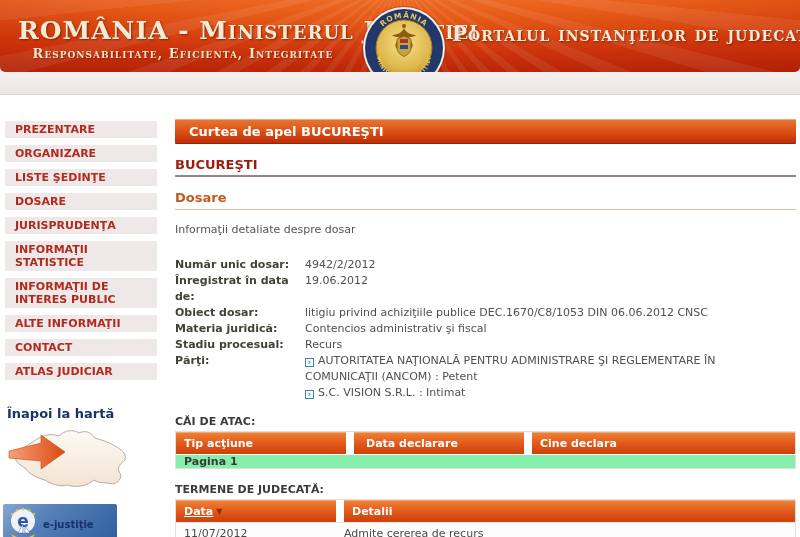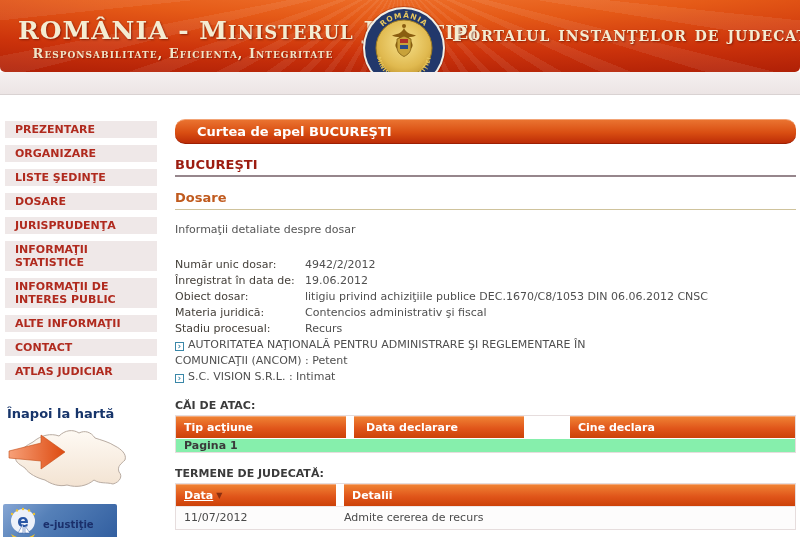--- a/index.html
+++ b/index.html
@@ -51,31 +51,31 @@
     background:linear-gradient(135deg,#86a6d4 0%,#5580b8 35%,#2f5c9e 100%);
     border-radius:2px; display:flex; align-items:center; cursor:pointer;
   }
   .ej-text{ color:#1a2f6b; font-weight:bold; font-size:10px; line-height:12px; }
 
   
   .main{ position:absolute; left:175px; top:119px; width:621px; }
   .court-bar{
     background:linear-gradient(#ea7330,#d94e12 55%,#bd2d07);
     border-top:1px solid #f2a477; border-bottom:1px solid #9c2003;
-    color:#fff; font-weight:bold; font-size:13px; padding:4px 22px; border-radius:10px;
+    color:#fff; font-weight:bold; font-size:13px; padding:4px 14px; border-radius:1px;
   }
   .city-title{ margin-top:13px; color:#9c1c10; font-weight:bold; font-size:13px; }
   .rule-city{ border:none; border-top:2px solid #96868c; margin-top:3px; }
   .section-title{ margin-top:13px; color:#c05a1e; font-weight:bold; font-size:13px; }
   .rule-section{ border:none; border-top:1px solid #cfc39c; margin-top:4px; }
   .page-sub{ margin-top:13px; color:#555; }
 
   .details{ margin-top:21px; }
   .drow{ display:flex; line-height:16px; }
-  .dlabel{ width:130px; font-weight:normal; color:#45403a; flex:none; }
+  .dlabel{ width:130px; font-weight:bold; color:#45403a; flex:none; }
   .dvalue{ color:#4f4f4f; width:480px; }
   .party-line{ line-height:16px; color:#4f4f4f; }
   .chev-icon{
     display:inline-block; width:9px; height:9px; border:1px solid #3a87a8; background:#fff;
     color:#3a87a8; font-size:8px; line-height:8px; text-align:center; font-weight:bold;
     vertical-align:-1px; margin-right:4px;
   }
 
   .tbl-caption{ font-weight:bold; color:#3b3b3b; margin-top:14px; margin-bottom:3px; }
   .tbl{ border:1px solid #e6dddd; background:#fff; }
@@ -86,21 +86,21 @@
     padding:4px 8px; line-height:13px;
   }
   .th .sortable{ text-decoration:underline; cursor:pointer; }
   .sort-arrow{ color:#8a2f10; font-size:8px; margin-left:3px; vertical-align:1px; }
   .trow{ display:flex; background:#fdfcfc; border-top:1px solid #eee6e6; }
   .td{ padding:4px 8px; line-height:14px; color:#4a4a4a; }
   .pagina-row{
     background:#86efac; border-top:1px solid #fff; font-weight:bold; color:#3a3a3a;
     padding:0 8px; line-height:13px;
   }
-  .w1{ width:170px; flex:none; } .w2{ width:170px; flex:none;padding-left:12px; } .w3{ flex:1;margin-left:38px; }
+  .w1{ width:170px; flex:none; } .w2{ width:170px; flex:none;padding-left:12px; } .w3{ flex:1; }
   .v1{ width:160px; flex:none; } .v2{ flex:1; }
 </style>
 </head>
 <body>
 
 <div class="site-header">
   <div class="hdr-left">
     <div class="hdr-title">ROMÂNIA - Ministerul Justiţiei</div>
     <div class="hdr-sub">Responsabilitate, Eficienta, Integritate</div>
   </div>
@@ -215,20 +215,21 @@
     </div>
     <div class="drow">
       <div class="dlabel">Materia juridică:</div>
       <div class="dvalue">Contencios administrativ şi fiscal</div>
     </div>
     <div class="drow">
       <div class="dlabel">Stadiu procesual:</div>
       <div class="dvalue">Recurs</div>
     </div>
     <div class="drow">
+      <div class="dlabel">Părţi:</div>
       <div class="dvalue">
         <div class="party-line"><span class="chev-icon">›</span><span>AUTORITATEA NAŢIONALĂ PENTRU ADMINISTRARE ŞI REGLEMENTARE ÎN COMUNICAŢII (ANCOM) : Petent</span></div>
         <div class="party-line"><span class="chev-icon">›</span><span>S.C. VISION S.R.L. : Intimat</span></div>
       </div>
     </div>
   </div>
 
   <div class="tbl-caption">CĂI DE ATAC:</div>
   <div class="tbl">
     <div class="thead">

